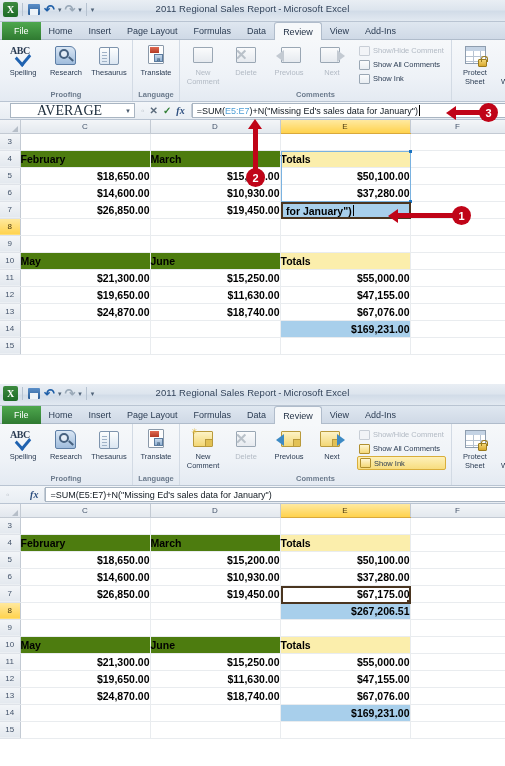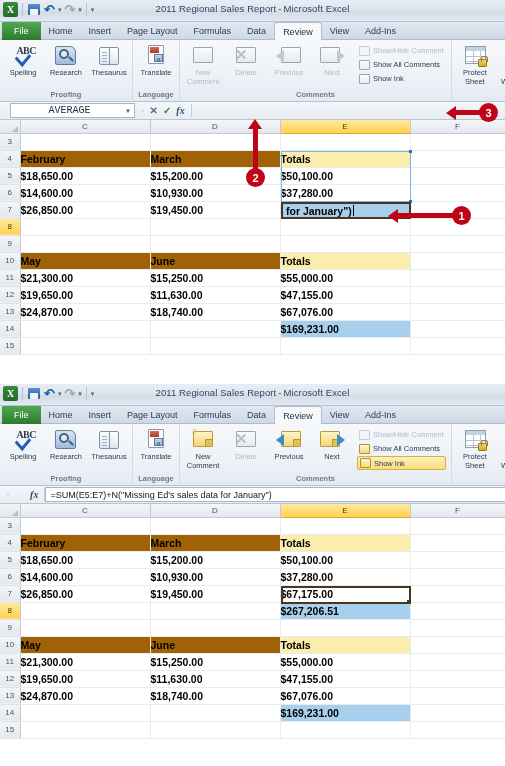--- a/index.html
+++ b/index.html
@@ -113,21 +113,21 @@
   }
   .bigbtn .lab {
     font-size: 7.5px; color: #2b3c53; text-align: center; line-height: 8.5px;
   }
   .bigbtn.dis .lab { color: #b2bac4; }
   .ic { width: 26px; height: 24px; position: relative; }
 
   
   .ic-spell { font-family: "Liberation Serif", serif; }
   .ic-spell .abc {
-    position: absolute; left: 0; top: 1px; width: 26px; text-align: right;
+    position: absolute; left: 0; top: 1px; width: 26px; text-align: left;
     font-size: 10px; font-weight: bold; color: #2b3c53; letter-spacing: -0.5px;
   }
   .ic-spell .chk {
     position: absolute; left: 6px; top: 8px; width: 14px; height: 11px;
     border-left: 3px solid #1f62b0; border-bottom: 3px solid #1f62b0;
     transform: rotate(-50deg) skewX(-8deg);
   }
   .ic-book {
     position: absolute; left: 3px; top: 3px; width: 20px; height: 18px;
     background: linear-gradient(to bottom,#fdfefe,#dbe6f2);
@@ -235,22 +235,22 @@
     border-bottom: 1px solid #b9c4d2;
     display: flex; align-items: stretch;
   }
   .namebox {
     width: 125px; margin: 1px 0 1px 10px;
     background: #fff; border: 1px solid #a9b5c2;
     display: flex; align-items: center; justify-content: space-between;
     padding: 0 3px;
   }
   .namebox .nb-val {
-    flex: 1; text-align: center; font-size: 10px; color: #20303f;
-    font-family: Liberation Mono, monospace;
+    flex: 1; text-align: center; font-size: 14px; color: #20303f;
+    font-family: Liberation Serif, serif;
   }
   .namebox .nb-caret { font-size: 6px; color: #4a5b6e; }
   .fb-btns { display: flex; align-items: center; gap: 5px; padding: 0 6px; }
   .fb-btns span { font-size: 10px; line-height: 10px; }
   .fb-x { color: #5b6b7c; font-weight: bold; }
   .fb-ck { color: #2e7d32; font-weight: bold; }
   .fb-fx { color: #2b4d7e; font-style: italic; font-family: "Liberation Serif", serif; font-weight: bold; }
   .fb-dis { color: #b9c1c9; }
   .fb-sep { width: 1px; background: #c3ccd6; margin: 2px 0; }
   .fbox {
@@ -297,22 +297,22 @@
   td.rowh.sel {
     background: linear-gradient(to bottom,#ffe9a0,#ffd24d);
     color: #4a3a10;
   }
   td.cell {
     height: 17px; font-size: 10.5px; color: #000;
     border-right: 1px solid #e9ecef; border-bottom: 1px solid #e9ecef;
     padding: 0 3px; vertical-align: middle; white-space: nowrap;
     font-weight: bold; font-family: "Liberation Sans", sans-serif;
   }
-  td.cell.num { }
-  td.cell.hdr-orange { background: #a16207; }
+  td.cell.num { text-align: right; }
+  td.cell.hdr-orange { background: #4d7c0f; }
   td.cell.hdr-yellow { background: #fbeeac; }
   td.cell.blue { background: #a8cfeb; }
   td.cell.empty { background: #fff; }
 
   .range-box {
     position: absolute; border: 1px solid #7ab2e0; pointer-events: none;
   }
   .range-box .handle {
     position: absolute; width: 3px; height: 3px; background: #1a72c0;
   }
@@ -527,20 +527,26 @@
       <span class="nb-val">AVERAGE</span>
       <span class="nb-caret">▼</span>
     </div>
     <div class="fb-btns">
       <span class="fb-dis">◦</span>
       <span class="fb-x">✕</span>
       <span class="fb-ck">✓</span>
       <span class="fb-fx">fx</span>
     </div>
     <div class="fb-sep"></div>
+    <div class="fbox">
+      <span class="ftext">=SUM(</span>
+        <span class="ftext fref">E5:E7</span>
+        <span class="ftext">)+N("Missing Ed's sales data for January")</span>
+        <span class="caretbar"></span>
+    </div>
   </div>
 
   <div class="gridwrap">
     <table class="grid">
       <colgroup>
         <col style="width:20px">
           <col style="width:130px">
           <col style="width:130px">
           <col style="width:130px">
           <col style="width:95px">

